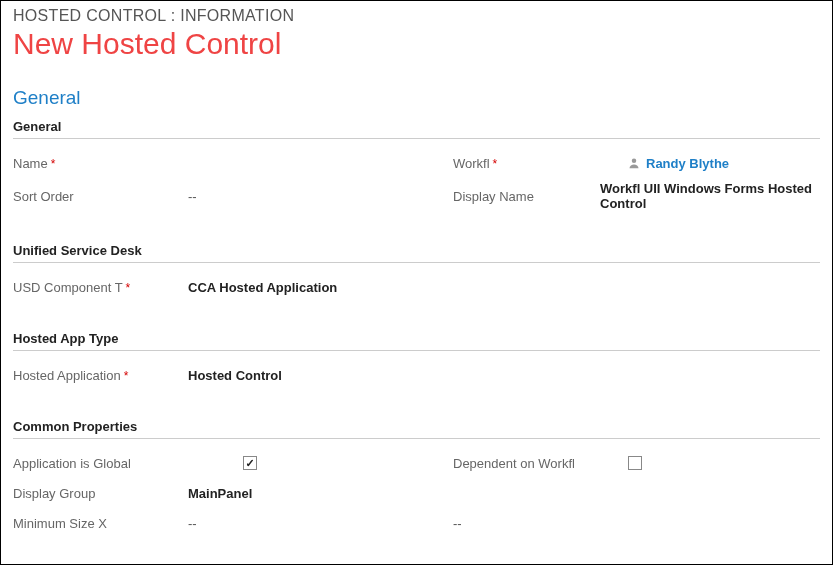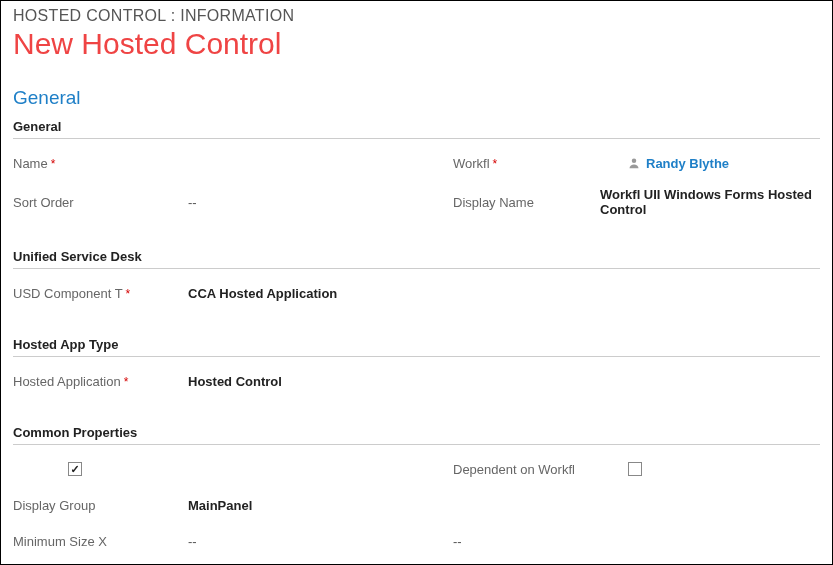--- a/index.html
+++ b/index.html
@@ -40,21 +40,20 @@
       border-bottom: 1px solid #ccc;
       margin-bottom: 12px;
     }
     .section { margin-bottom: 32px; }
     .section.tight { margin-bottom: 18px; }
     .row {
       display: flex;
       align-items: center;
       min-height: 24px;
       margin-bottom: 6px;
-      margin-top: 12px;
     }
     .col-left { width: 440px; display: flex; align-items: center; }
     .col-right { flex: 1; display: flex; align-items: center; }
     .label {
       width: 175px;
       color: #666;
       font-size: 13px;
       display: flex;
       align-items: baseline;
       gap: 3px;
@@ -156,20 +155,21 @@
       </div>
       <div class="value">Hosted Control</div>
     </div>
   </div>
 </div>
 
 <div class="section tight">
   <div class="section-header">Common Properties</div>
   <div class="row">
     <div class="col-left">
+      <div class="label">Application is Global</div>
       <span style="width:55px; display:inline-block;"></span>
       <span class="checkbox checked"></span>
     </div>
     <div class="col-right">
       <div class="label" style="width:175px">Dependent on Workfl</div>
       <span class="checkbox"></span>
     </div>
   </div>
   <div class="row">
     <div class="col-left">

